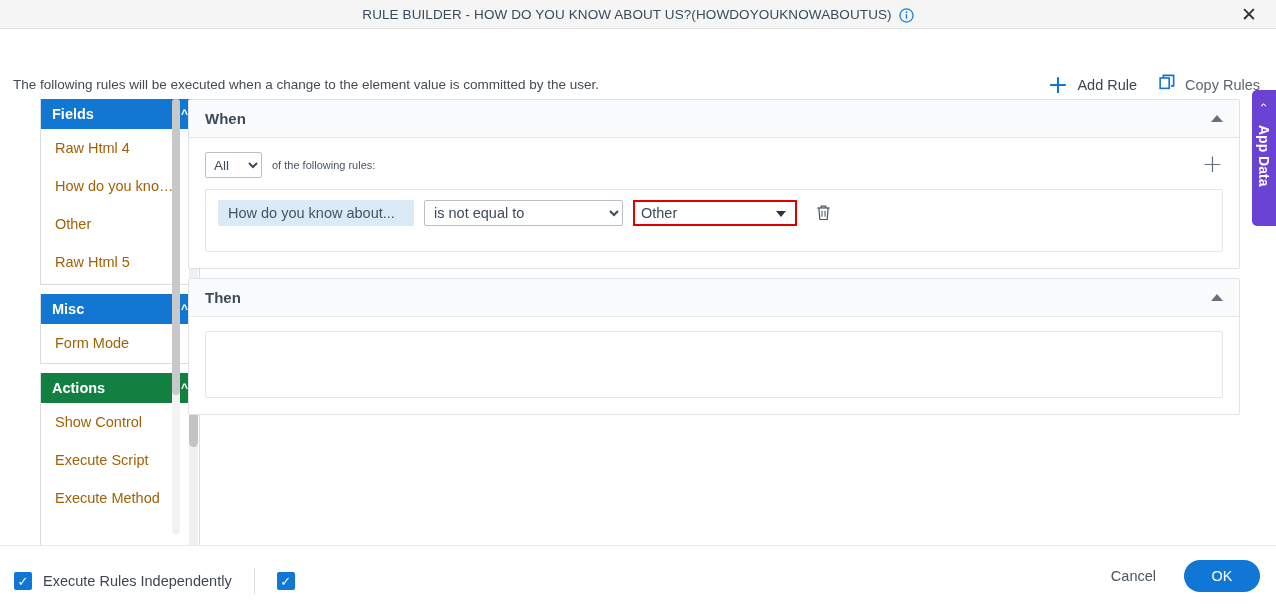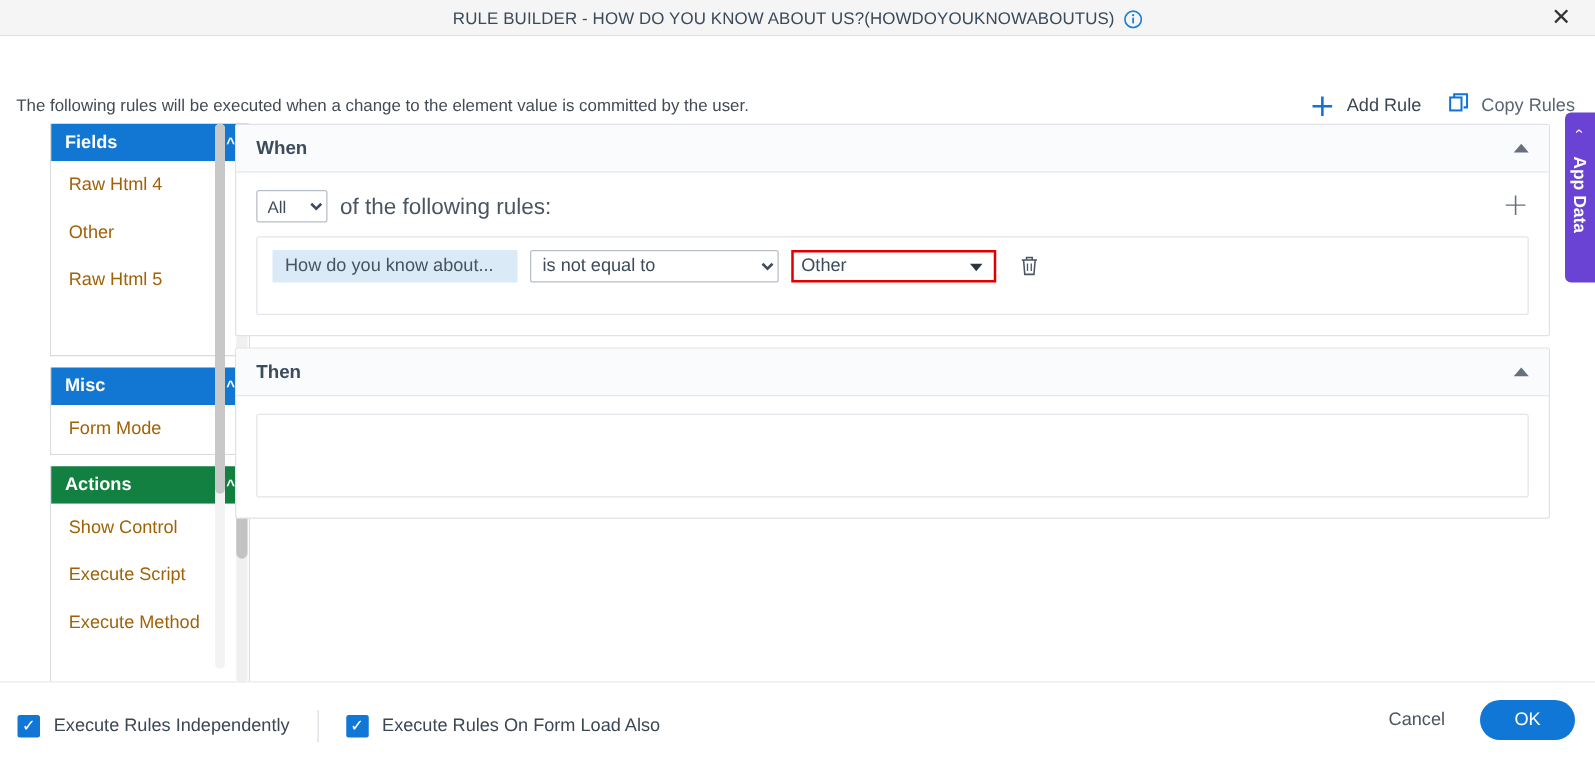--- a/index.html
+++ b/index.html
@@ -122,21 +122,21 @@
     border-right: 6px solid transparent; border-bottom: 7px solid #66707e;
   }
   .section-body { padding: 14px 16px 16px 16px; }
 
   .allrow { display: flex; align-items: center; position: relative; }
   .all-select {
     width: 57px; height: 26px; font-size: 13.5px; color: #3d4b5c;
     border: 1px solid #b9bfc6; border-radius: 2px; background: #fff;
     padding: 0 2px 0 4px; font-family: "Liberation Sans", sans-serif;
   }
-  .allrow-label { margin-left: 10px; font-size: 18px; color: #4a5563; }
+  .allrow-label { margin-left: 10px; font-size: 11px; color: #4a5563; }
   .add-cond {
     position: absolute; right: 0; top: 0px;
     font-size: 25px; line-height: 24px; color: #66707e; cursor: pointer;
     font-family: "DejaVu Sans", sans-serif; font-weight: 300;
   }
 
   .rulebox {
     margin-top: 11px; border: 1px solid #e2e6ea; border-radius: 2px;
     height: 63px; display: flex; align-items: flex-start; padding: 10px 12px;
     gap: 10px;
@@ -256,20 +256,21 @@
 
 <div class="leftcol">
 
   <div class="panel">
     <div class="panel-head blue">
       <span>Fields</span>
       <span class="chev">^</span>
     </div>
     <div class="panel-body" style="height:155px;">
       <div class="panel-item">Raw Html 4</div>
+      <div class="panel-item">How do you kno…</div>
       <div class="panel-item">Other</div>
       <div class="panel-item">Raw Html 5</div>
       <div class="vscroll">
         <div class="vthumb" style="top:88px;height:44px;"></div>
       </div>
     </div>
   </div>
 
   <div class="panel-gap"></div>
 
@@ -362,20 +363,19 @@
 
 <div class="footer">
   <div class="chk-group">
     <div class="chk">
       <span class="chkbox">✓</span>
       <span class="chk-label">Execute Rules Independently</span>
     </div>
     <div class="divider"></div>
     <div class="chk">
       <span class="chkbox">✓</span>
-      <span class="chk-label">Execute Rules On Form Load Also</span>
     </div>
   </div>
   <div class="footer-right">
     <button class="cancel-btn">Cancel</button>
     <button class="ok-btn">OK</button>
   </div>
 </div>
 
 </body></html>

